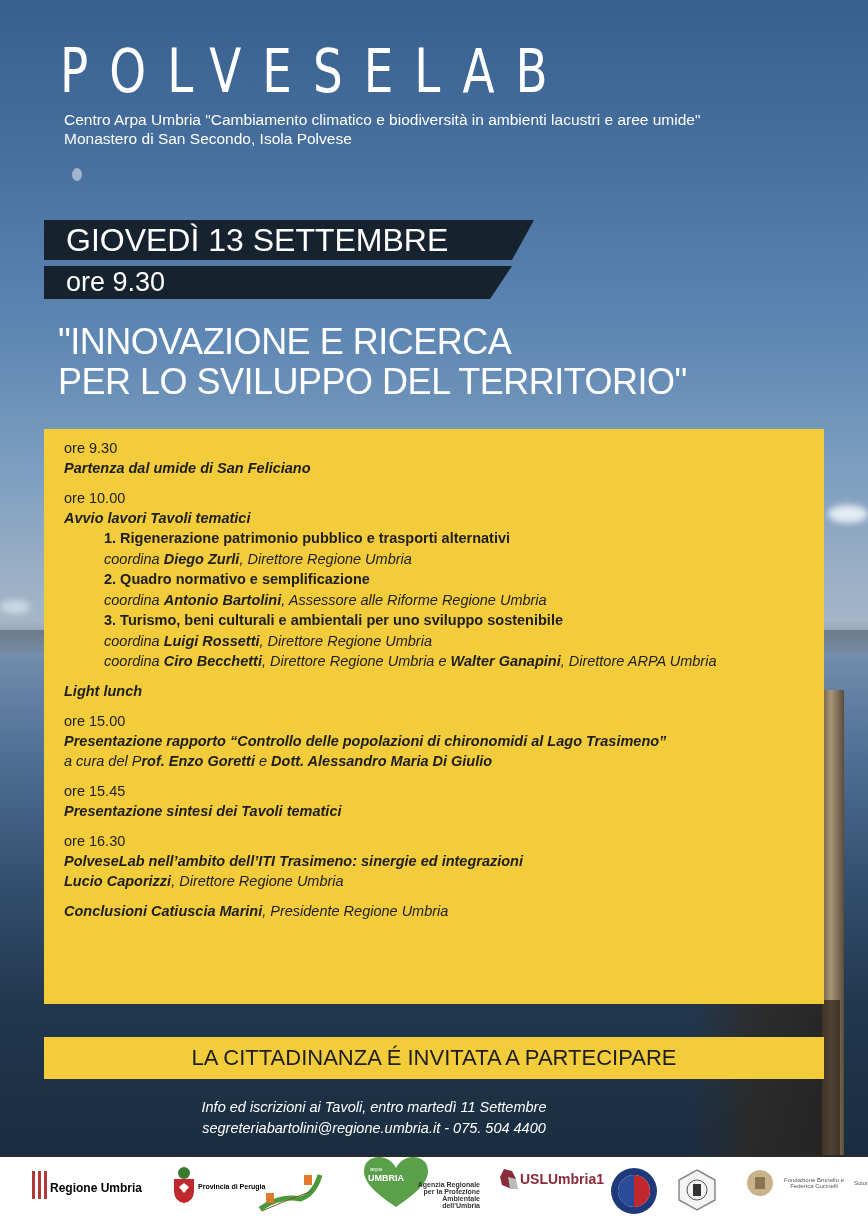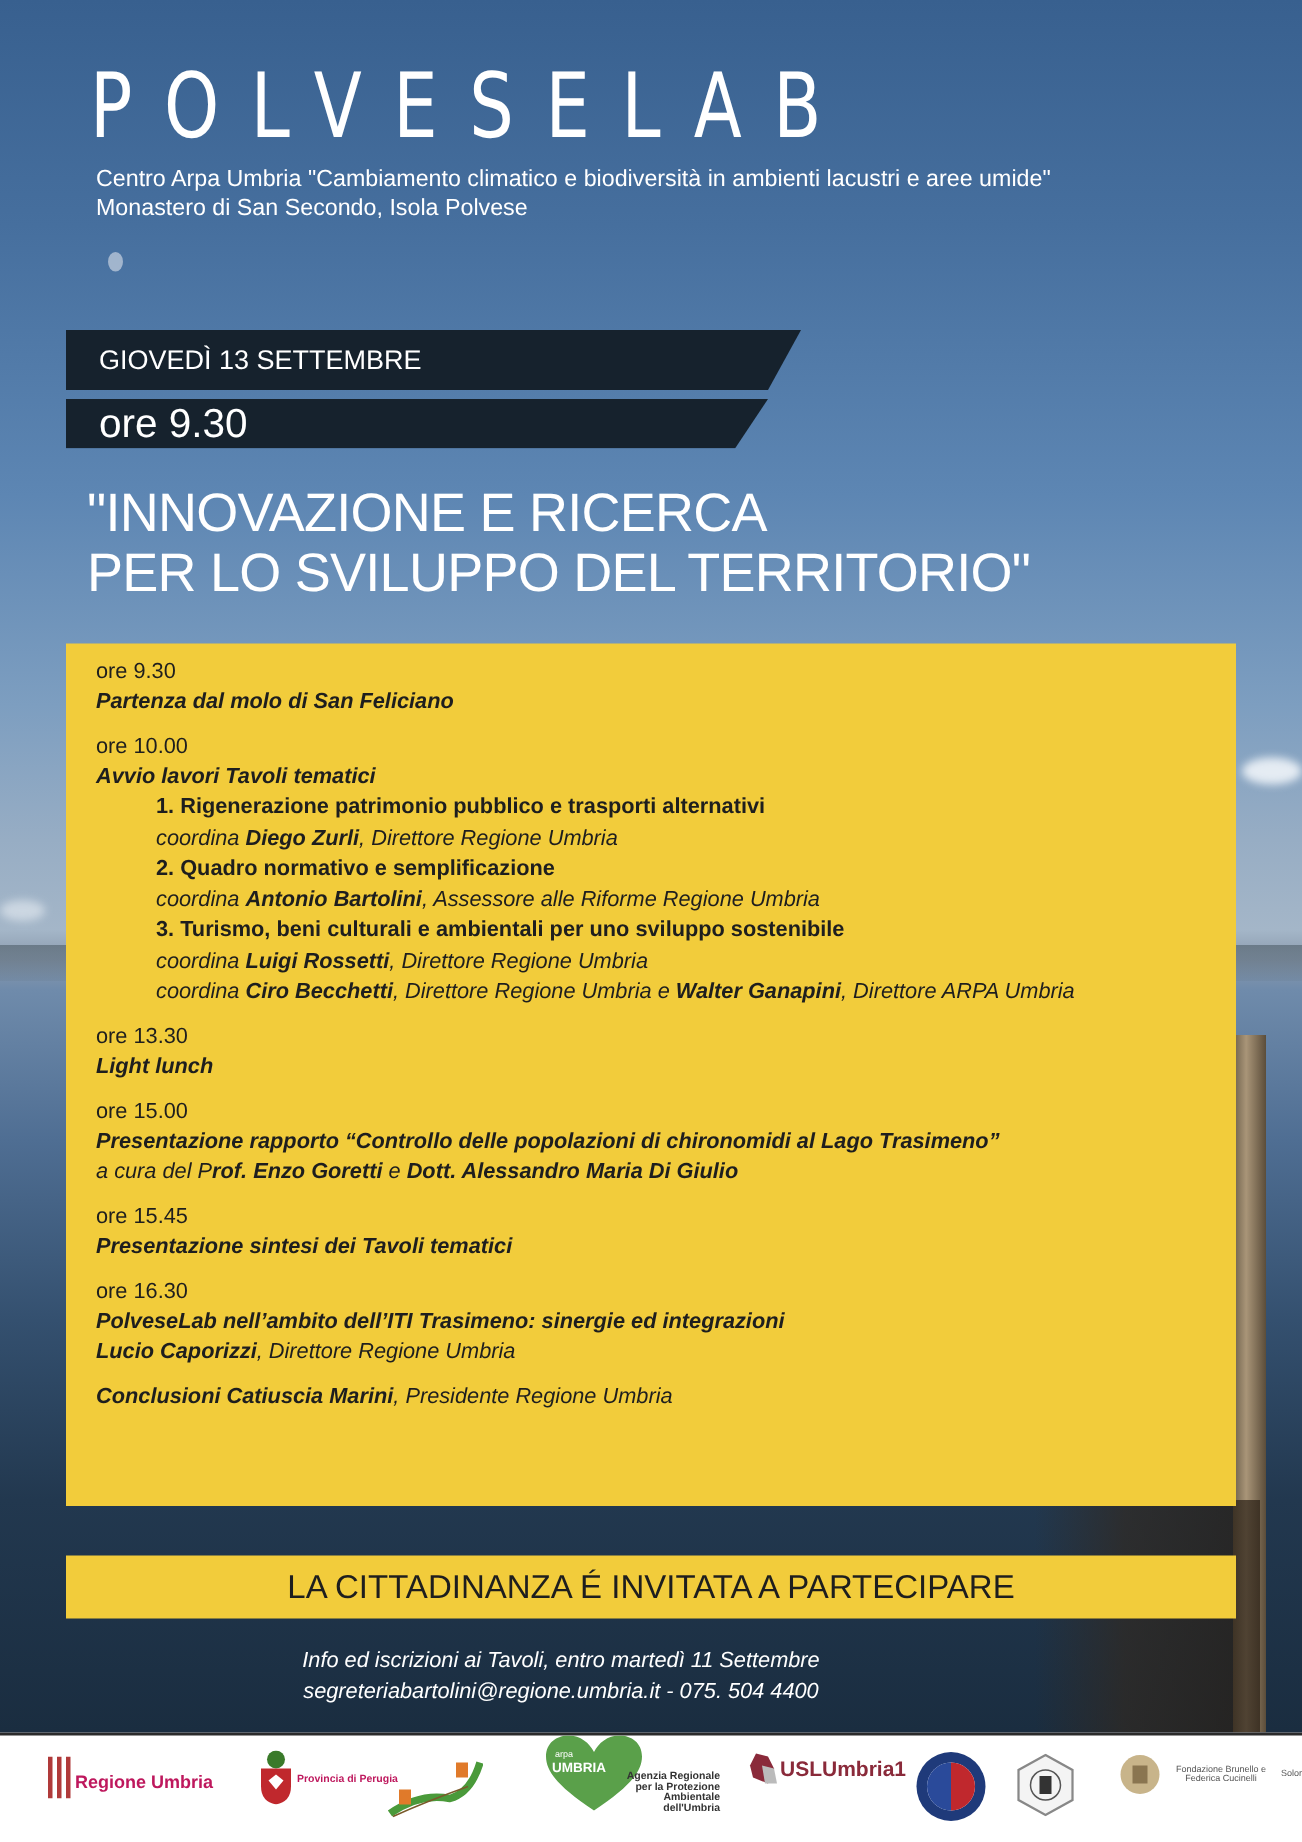--- a/index.html
+++ b/index.html
@@ -35,21 +35,21 @@
     font-size: 60px; letter-spacing: 27px; font-weight: 300; line-height: 62px;
     font-family: "DejaVu Sans", sans-serif; font-weight: normal;
     transform: scaleX(0.78); transform-origin: left top;
   }
   .subtitle {
     position: absolute; left: 64px; top: 110px; color: #fff; font-size: 15.5px; line-height: 19px;
   }
   .banner {
     position: absolute; left: 44px; color: #fff; background: #16222d;
     clip-path: polygon(0 0, 100% 0, calc(100% - 22px) 100%, 0 100%);
-    font-size: 18px; padding-left: 22px; box-sizing: border-box;
+    font-size: 32px; padding-left: 22px; box-sizing: border-box;
   }
   .banner.b1 { top: 220px; width: 490px; height: 40px; line-height: 40px; }
   .banner.b2 { top: 266px; width: 468px; height: 33px; line-height: 33px; font-size: 27px; }
   .headline {
     position: absolute; left: 58px; top: 322px; color: #fff;
     font-size: 36px; line-height: 40px; letter-spacing: -0.5px;
   }
 
   .program {
     position: absolute; left: 44px; top: 429px; width: 780px; height: 575px;
@@ -71,21 +71,21 @@
   }
   .info {
     position: absolute; left: 0; top: 1097px; width: 748px; text-align: center; color: #fff;
     font-style: italic; font-size: 14.5px; line-height: 21px;
   }
   .footer {
     position: absolute; left: 0; top: 1155px; width: 868px; height: 73px; background: #fff;
     border-top: 2px solid #2b2b2b; box-sizing: border-box;
   }
   .logo { position: absolute; display: flex; flex-direction: row; align-items: center; }
-  .logo .lbl { font-size: 11px; color: #be185d; font-weight: bold; white-space: nowrap; }
+  .logo .lbl { font-size: 11px; color: #000000; font-weight: bold; white-space: nowrap; }
   .logo .tiny { font-size: 6px; color: #555; text-align: center; }
 </style>
 </head>
 <body>
 
 <div class="bg"></div>
 <div class="moon"></div>
 <div class="hills"></div>
 <div class="cloud" style="left:828px;top:505px;width:40px;height:18px;"></div>
 <div class="cloud" style="left:0px;top:600px;width:30px;height:14px;opacity:0.6"></div>
@@ -102,21 +102,21 @@
 <div class="banner b2">ore 9.30</div>
 
 <div class="headline">
   <div>"INNOVAZIONE E RICERCA</div>
   <div>PER LO SVILUPPO DEL TERRITORIO"</div>
 </div>
 
 <div class="program">
   <div class="slot">
     <div class="time">ore 9.30</div>
-    <div class="title-it">Partenza dal molo di San Feliciano</div>
+    <div class="title-it">Partenza dal umide di San Feliciano</div>
   </div>
   <div class="slot">
     <div class="time">ore 10.00</div>
     <div class="title-it">Avvio lavori Tavoli tematici</div>
     <div class="table-item">
       <div class="t-title">1. Rigenerazione patrimonio pubblico e trasporti alternativi</div>
       <div class="t-coord"><span>coordina </span><b>Diego Zurli</b><span>,  Direttore Regione Umbria</span></div>
     </div>
     <div class="table-item">
       <div class="t-title">2. Quadro normativo e semplificazione</div>
@@ -124,21 +124,20 @@
     </div>
     <div class="table-item">
       <div class="t-title">3. Turismo, beni culturali e ambientali per uno sviluppo sostenibile</div>
       <div class="t-coord"><span>coordina </span><b>Luigi Rossetti</b><span>, Direttore Regione Umbria</span></div>
     </div>
     <div class="table-item">
       <div class="t-coord"><span>coordina </span><b>Ciro Becchetti</b><span>,  Direttore Regione Umbria e </span><b>Walter Ganapini</b><span>, Direttore ARPA Umbria</span></div>
     </div>
   </div>
   <div class="slot">
-    <div class="time">ore 13.30</div>
     <div class="title-it">Light lunch</div>
   </div>
   <div class="slot">
     <div class="time">ore 15.00</div>
     <div class="title-it">Presentazione rapporto “Controllo delle popolazioni di chironomidi al Lago Trasimeno”</div>
     <div class="line-it"><span> a cura del P</span><b>rof. Enzo Goretti</b><span> e </span><b>Dott. Alessandro Maria Di Giulio</b></div>
   </div>
   <div class="slot">
     <div class="time">ore 15.45</div>
     <div class="title-it">Presentazione sintesi dei Tavoli tematici</div>

